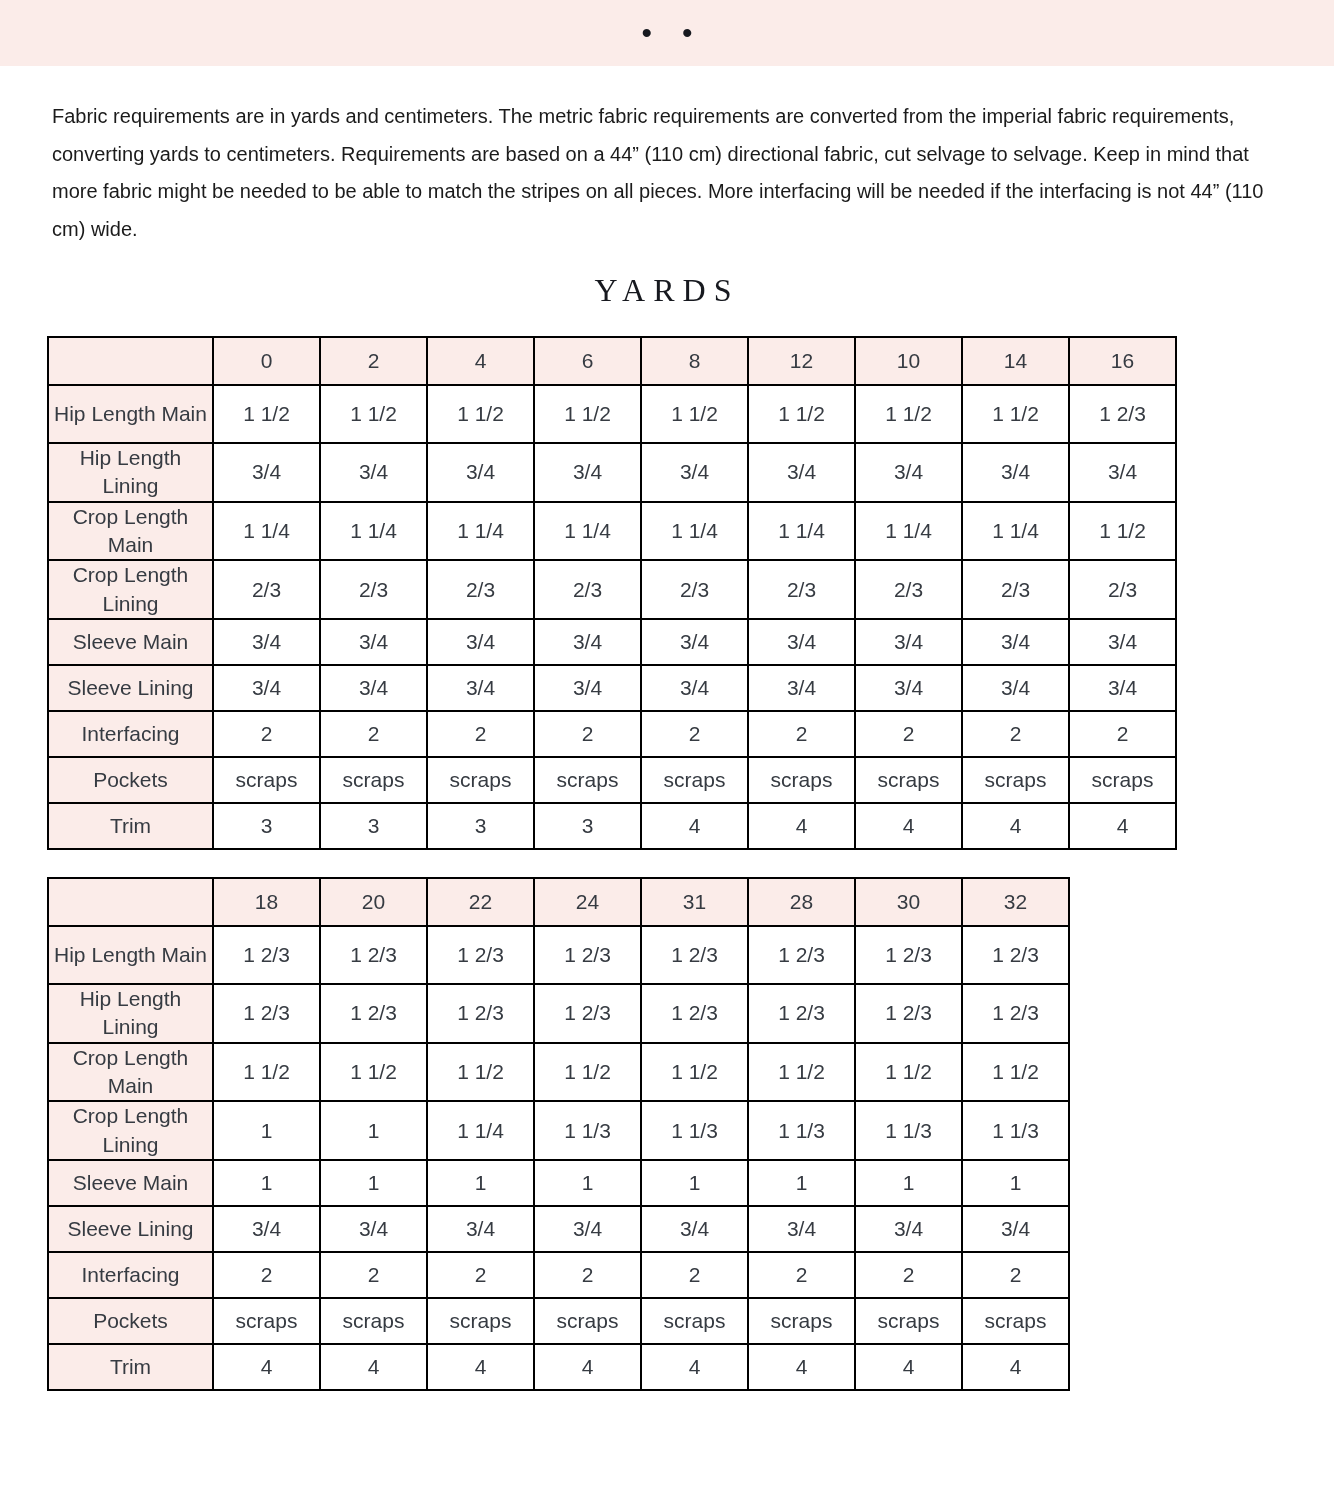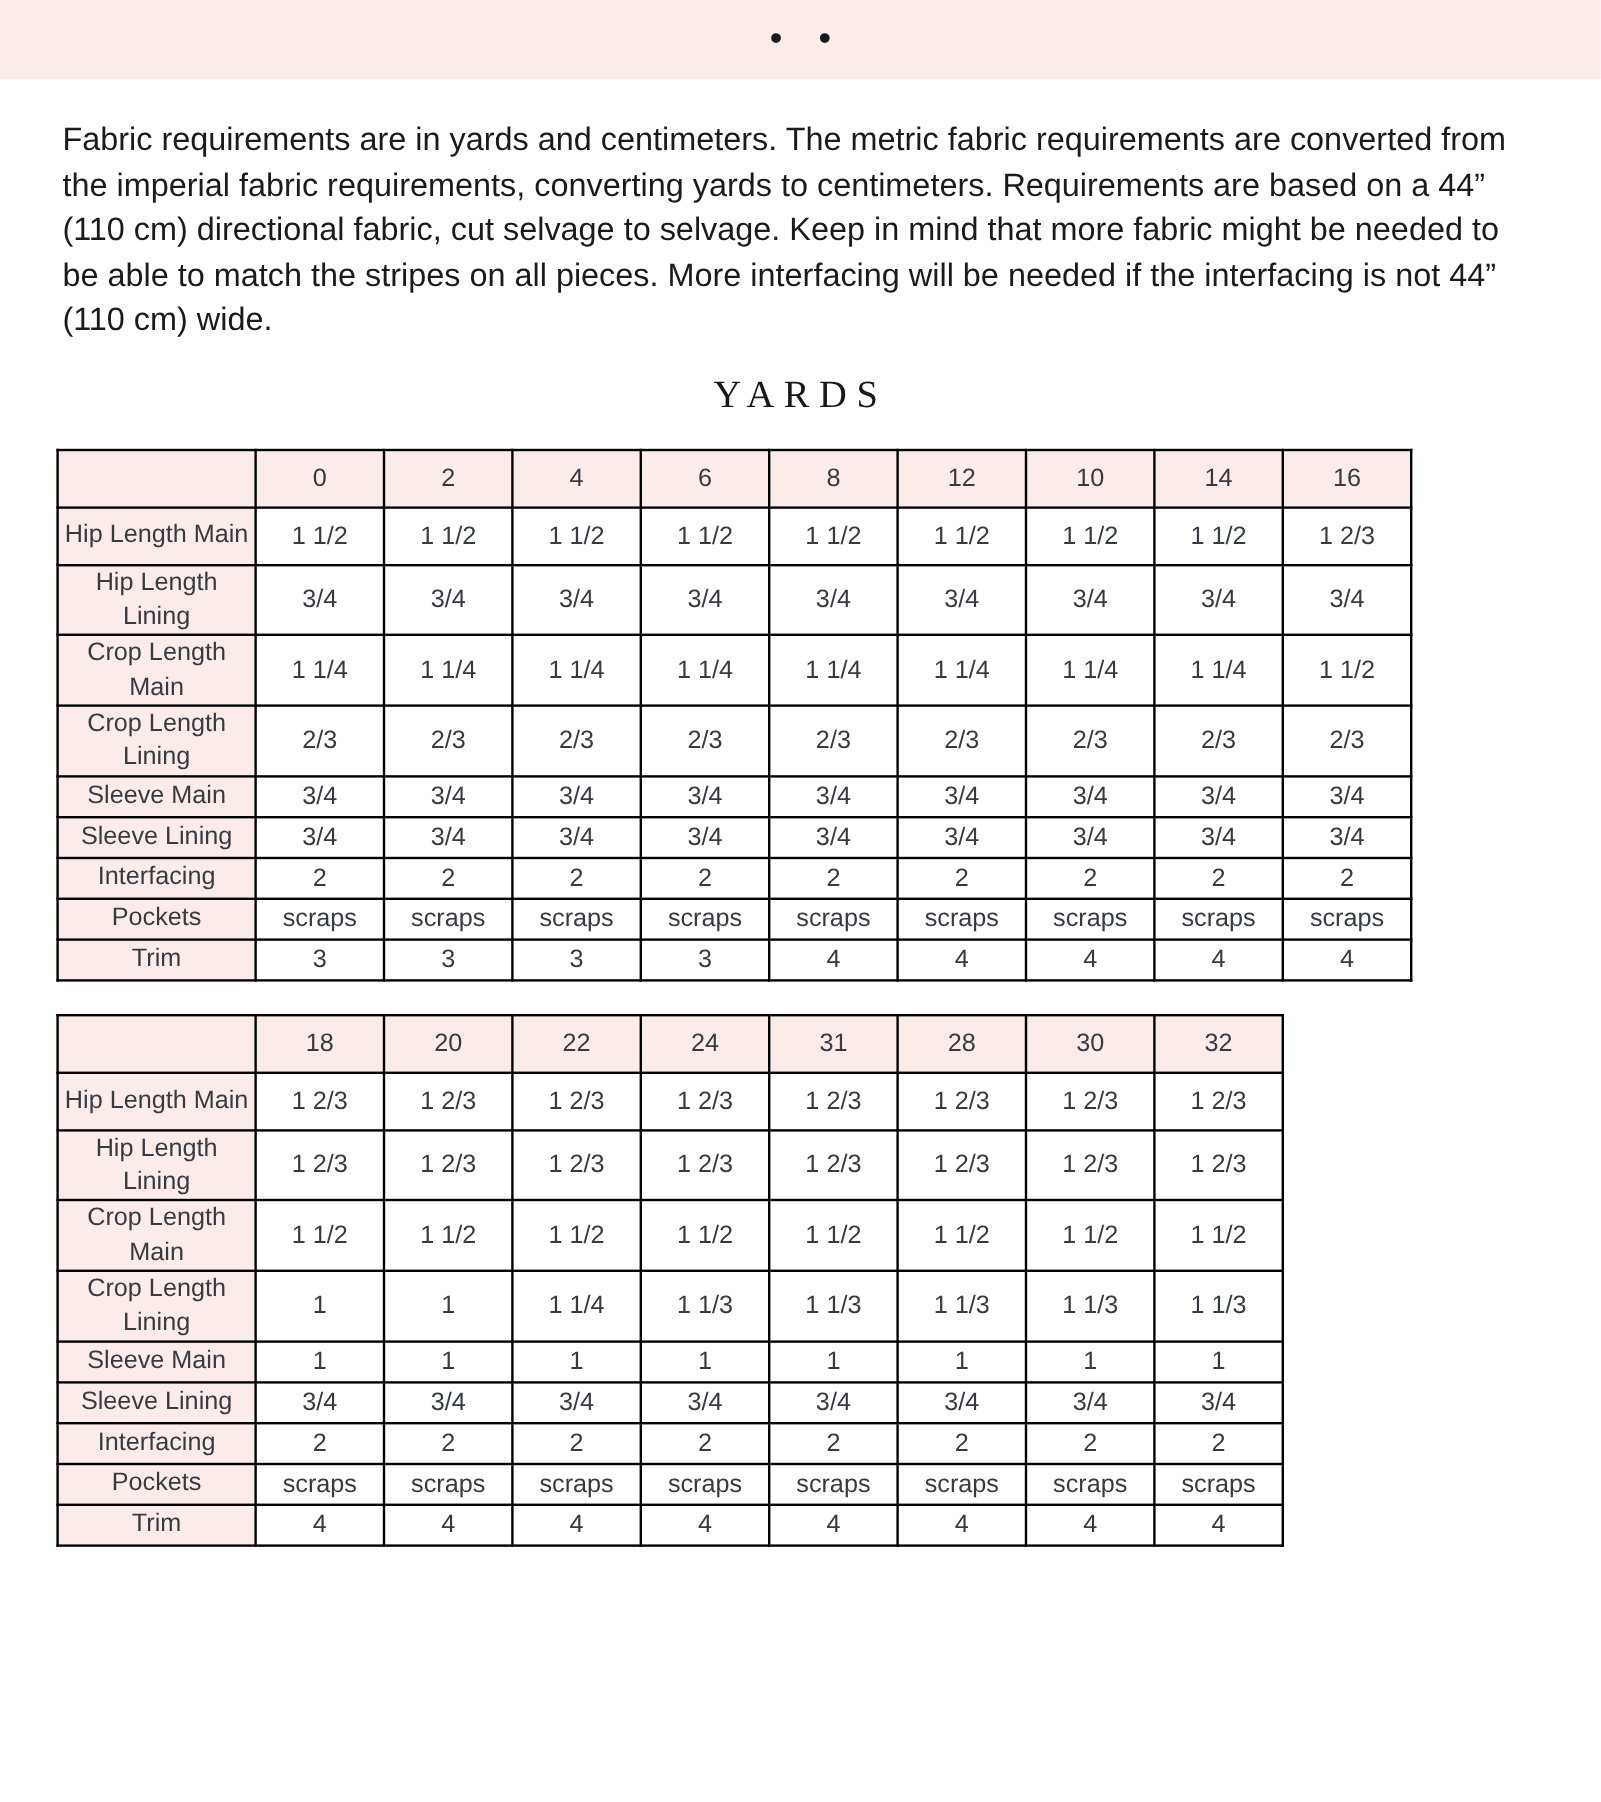--- a/index.html
+++ b/index.html
@@ -32,21 +32,21 @@
     font-family: "Liberation Serif", "DejaVu Serif", serif;
     font-size: 45px;
     font-weight: 500;
     letter-spacing: 13px;
     word-spacing: 16px;
     color: #17191f;
     white-space: nowrap;
   }
   .intro {
     margin: 32px 50px 0 52px;
-    font-size: 27px;
+    font-size: 20px;
     line-height: 37.5px;
     color: #1b1b1b;
   }
   .yards-heading {
     margin-top: 24px;
     text-align: center;
     font-family: "Liberation Serif", "DejaVu Serif", serif;
     font-size: 32px;
     font-weight: 400;
     letter-spacing: 8px;
@@ -69,22 +69,22 @@
   }
   table.req-table th {
     background: #fbece9;
     font-weight: normal;
   }
   table.req-table td.row-label {
     background: #fbece9;
     line-height: 1.35;
   }
   table.req-table thead tr { height: 48px; }
-  table.req-table tbody tr { height: 34px; }
-  table.req-table tbody tr:nth-child(-n+4) { height: 48px; }
+  table.req-table tbody tr { height: 46px; }
+  table.req-table tbody tr:nth-child(-n+4) { height: 58px; }
 </style>
 </head>
 <body>
 
 <div class="title-band">
   <span class="bullet">•</span>
   <span class="bullet">•</span>
 </div>
 
 <p class="intro">Fabric requirements are in yards and centimeters. The metric fabric requirements are converted from the imperial fabric requirements, converting yards to centimeters. Requirements are based on a 44” (110 cm) directional fabric, cut selvage to selvage. Keep in mind that more fabric might be needed to be able to match the stripes on all pieces. More interfacing will be needed if the interfacing is not 44” (110 cm) wide.</p>

